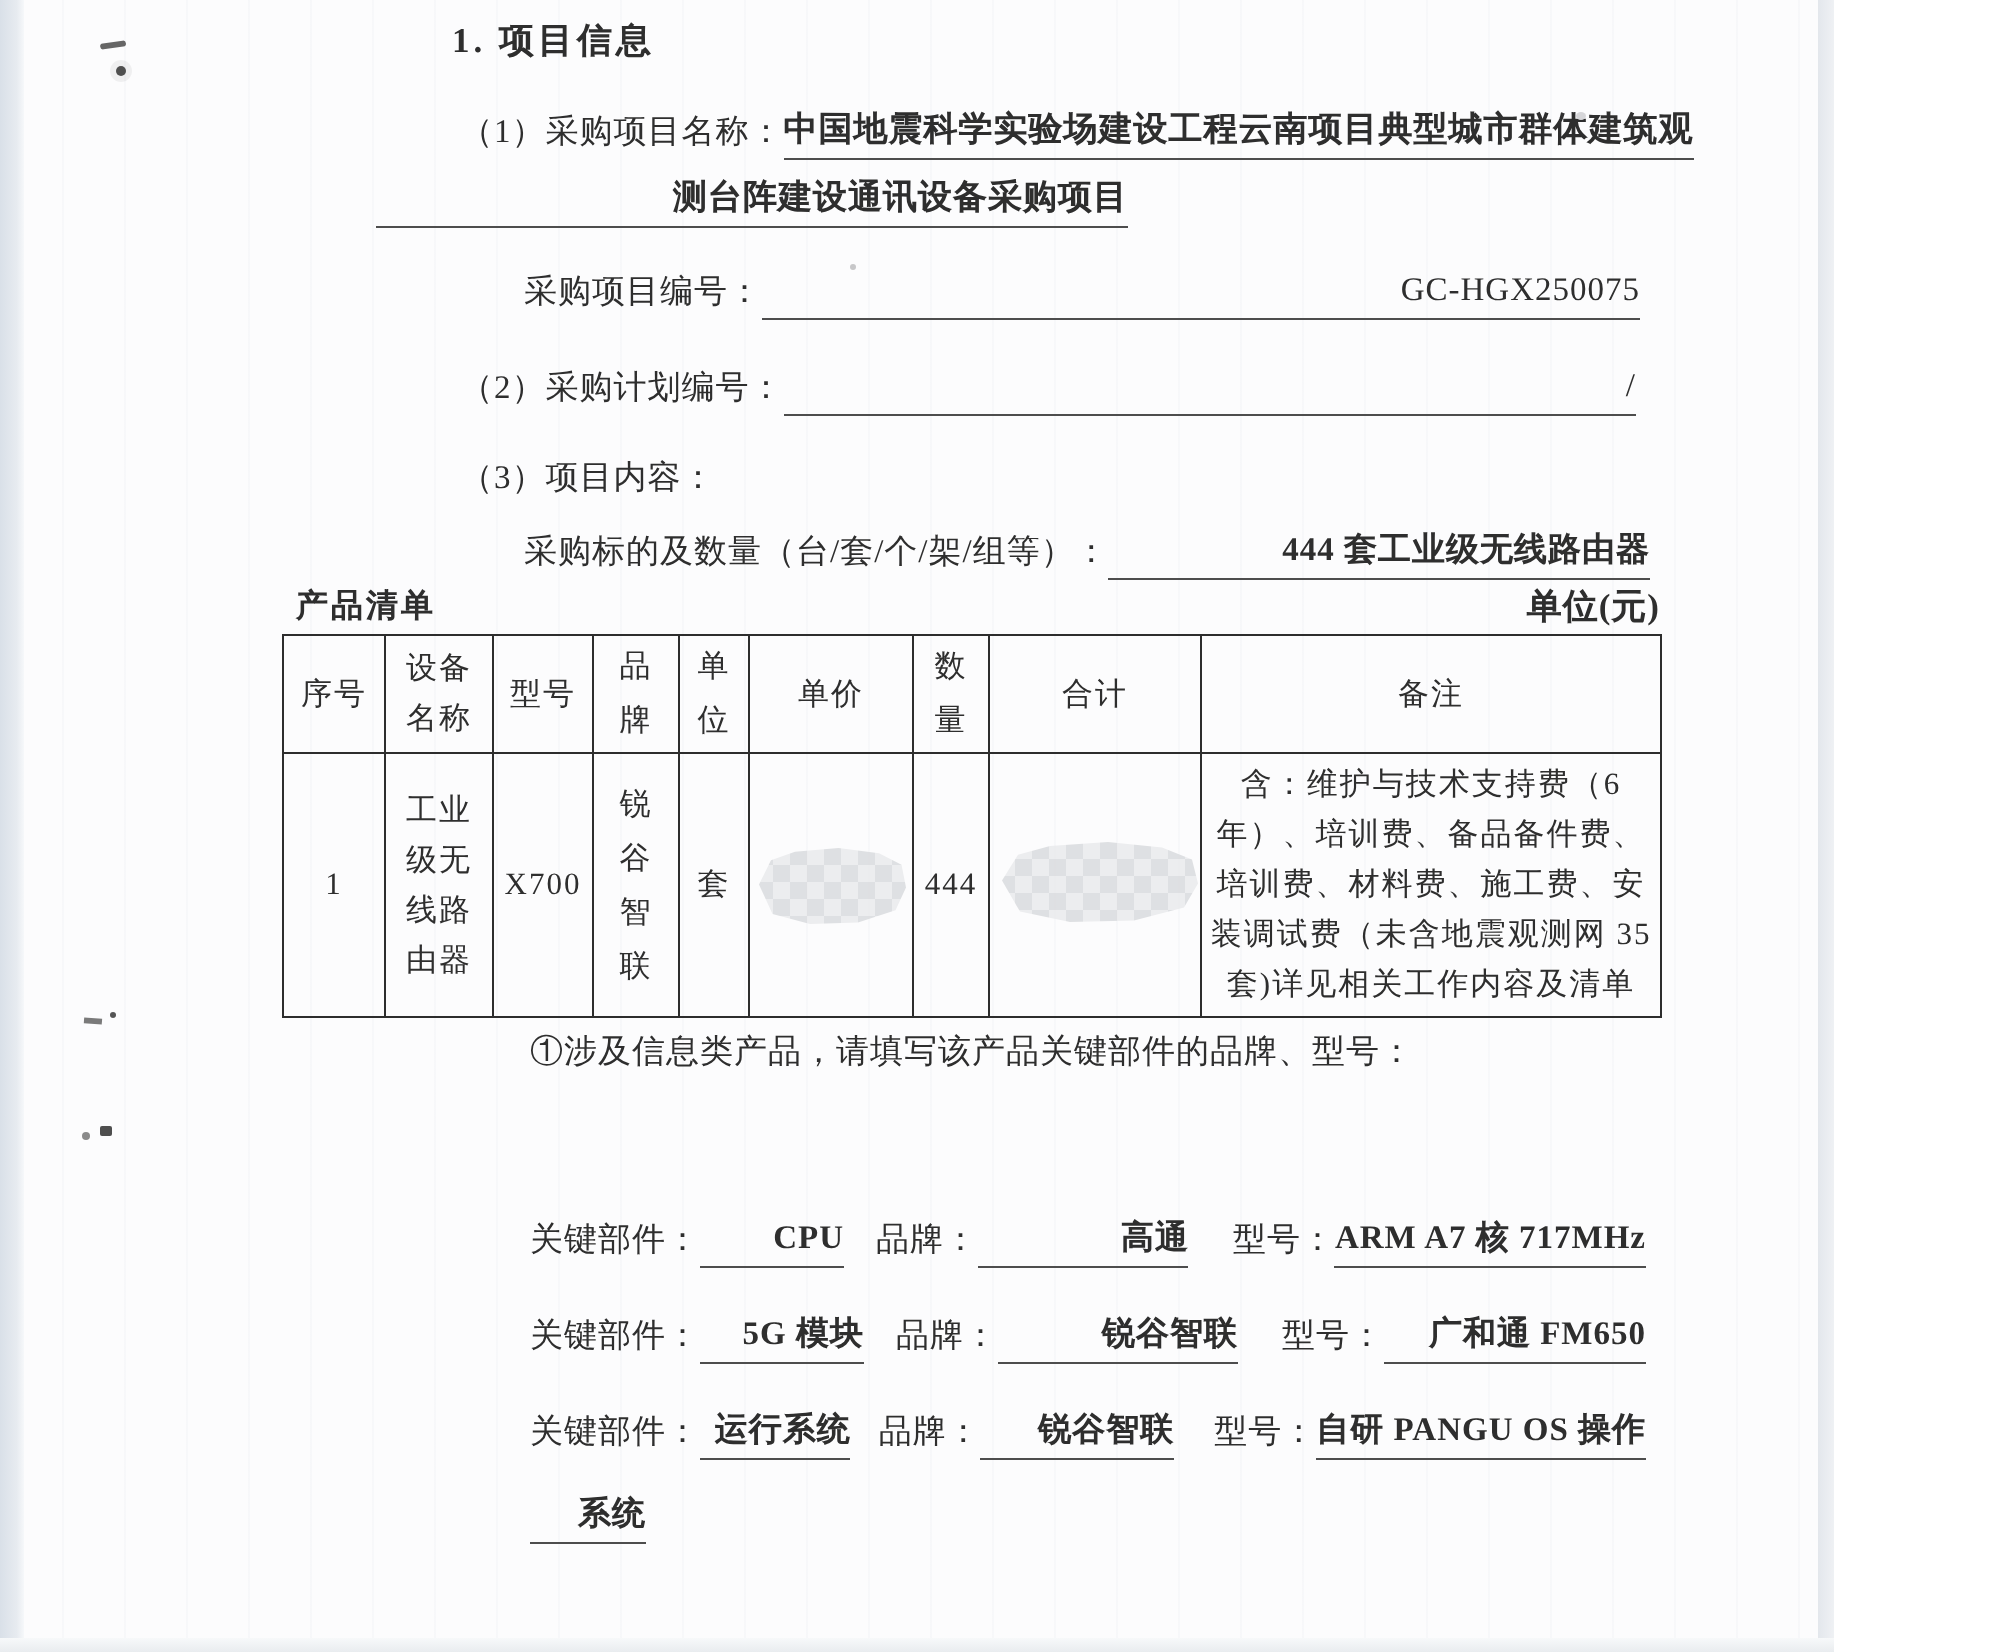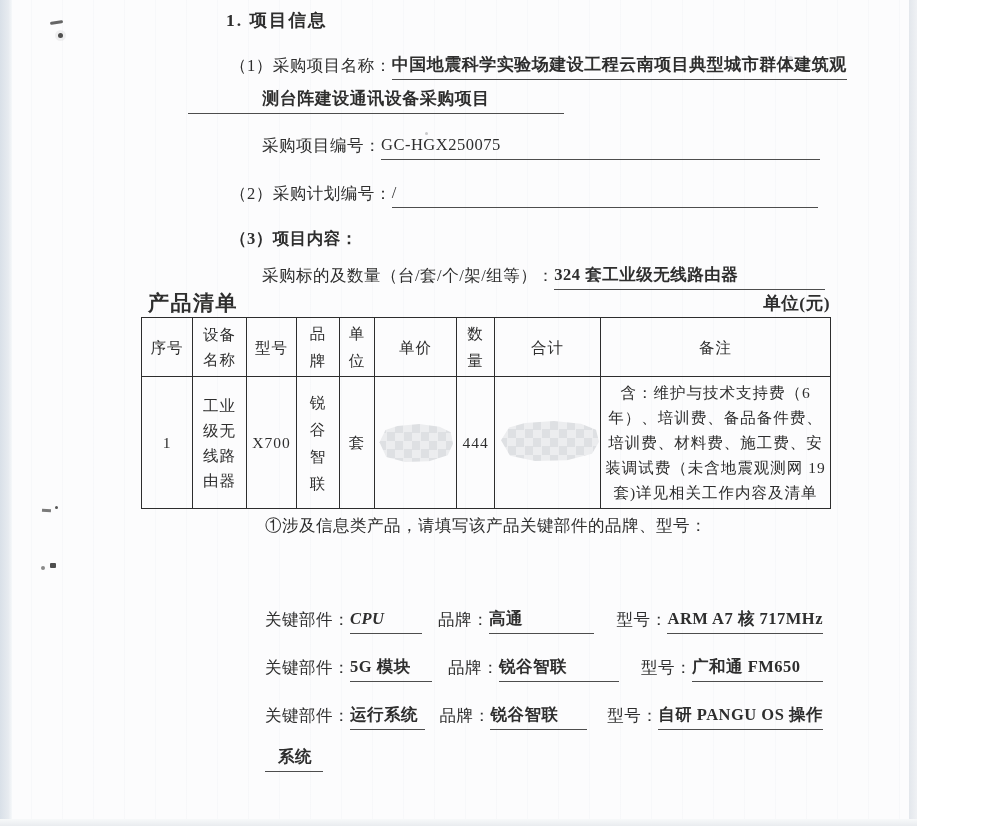--- a/index.html
+++ b/index.html
@@ -20,22 +20,22 @@
     background:linear-gradient(270deg,#eff1f4 0%,#e3e7ec 100%);}
   .edge-right-line{position:absolute;left:990px;top:0;width:2px;height:46px;background:#bcc3cc;}
   .edge-bottom{position:absolute;left:0;bottom:0;width:100%;height:7px;
     background:linear-gradient(0deg,#e9ecef 0%,#f7f9fa 100%);}
 
   .abs{position:absolute;}
   .line{position:absolute;display:flex;align-items:flex-end;white-space:nowrap;
     font-size:16.5px;line-height:29px;letter-spacing:0.5px;}
   .bold{font-weight:bold;}
   .filled{font-weight:600;}
-  .uv{border-bottom:1.8px solid #4d4d4d;text-align:left;}
-  .uv-left{border-bottom:1.8px solid #4d4d4d;text-align:center;}
+  .uv{border-bottom:1.8px solid #4d4d4d;text-align:right;}
+  .uv-left{border-bottom:1.8px solid #4d4d4d;text-align:right;}
   .grow{flex:1;}
 
   
   table.product{border-collapse:collapse;table-layout:fixed;background:transparent;}
   table.product th,table.product td{
     border:1.6px solid #2d2d2d;font-weight:normal;
     font-size:15.5px;letter-spacing:1px;text-align:center;vertical-align:middle;
     padding:2px;line-height:25px;overflow:visible;
   }
   td.remark{ text-align:left;padding:4px 8px 4px 9px;line-height:26px;font-size:15.6px;letter-spacing:0.4px;}
@@ -69,31 +69,31 @@
   <div class="line" style="left:262px;top:130px;width:558px;">
     <span>采购项目编号：</span>
     <span class="uv grow">GC-HGX250075</span>
   </div>
 
   <div class="line" style="left:230px;top:178px;width:588px;">
     <span>（2）采购计划编号：</span>
     <span class="uv grow">/</span>
   </div>
 
-  <div class="line" style="left:230px;top:224px;font-weight:bold;">
+  <div class="line" style="left:230px;top:224px;">
     <span>（3）项目内容：</span>
   </div>
 
   <div class="line" style="left:262px;top:260px;width:563px;">
     <span>采购标的及数量（台/套/个/架/组等）：</span>
-    <span class="uv grow filled">324 套工业级无线路由器</span>
+    <span class="uv grow filled">444 套工业级无线路由器</span>
   </div>
 
   <div class="line" style="left:148px;top:289px;width:682px;justify-content:space-between;">
-    <span class="bold" style="font-size:21px;letter-spacing:1.5px;">产品清单</span>
+    <span class="bold" style="font-size:16px;letter-spacing:1.5px;">产品清单</span>
     <span class="bold" style="font-size:17.5px;">单位(元)</span>
   </div>
 
   <table class="product abs" style="left:141px;top:317px;width:689px;">
     <colgroup>
       <col style="width:51px">
         <col style="width:54px">
         <col style="width:50px">
       <col style="width:43px">
         <col style="width:35px">
@@ -120,33 +120,33 @@
       <td>X700</td>
       <td><span class="wrap1">锐谷智联</span></td>
       <td>套</td>
       <td class="cellrel">
         <div class="mosaic" style="left:3px;top:47px;width:75px;height:38px;"></div>
       </td>
       <td>444</td>
       <td class="cellrel">
         <div class="mosaic" style="left:4px;top:44px;width:100px;height:40px;"></div>
       </td>
-      <td class="remark">含：维护与技术支持费（6 年）、培训费、备品备件费、培训费、材料费、施工费、安装调试费（未含地震观测网 19 套)详见相关工作内容及清单</td>
+      <td class="remark">含：维护与技术支持费（6 年）、培训费、备品备件费、培训费、材料费、施工费、安装调试费（未含地震观测网 35 套)详见相关工作内容及清单</td>
     </tr>
   </tbody>
     </table>
 
   <div class="line" style="left:265px;top:511px;">
     <span>①涉及信息类产品，请填写该产品关键部件的品牌、型号：</span>
   </div>
 
 
   <div class="line" style="left:265px;top:604px;width:558px;">
     <span>关键部件：</span>
-    <span class="uv filled" style="width:82px;font-style:italic;">CPU</span>
+    <span class="uv filled" style="width:82px;">CPU</span>
     <span style="margin-left:16px;">品牌：</span>
     <span class="uv filled" style="width:120px;">高通</span>
     <span style="margin-left:22px;">型号：</span>
     <span class="uv grow filled">ARM A7 核 717MHz</span>
   </div>
 
   <div class="line" style="left:265px;top:652px;width:558px;">
     <span>关键部件：</span>
     <span class="uv filled" style="width:82px;">5G 模块</span>
     <span style="margin-left:16px;">品牌：</span>

